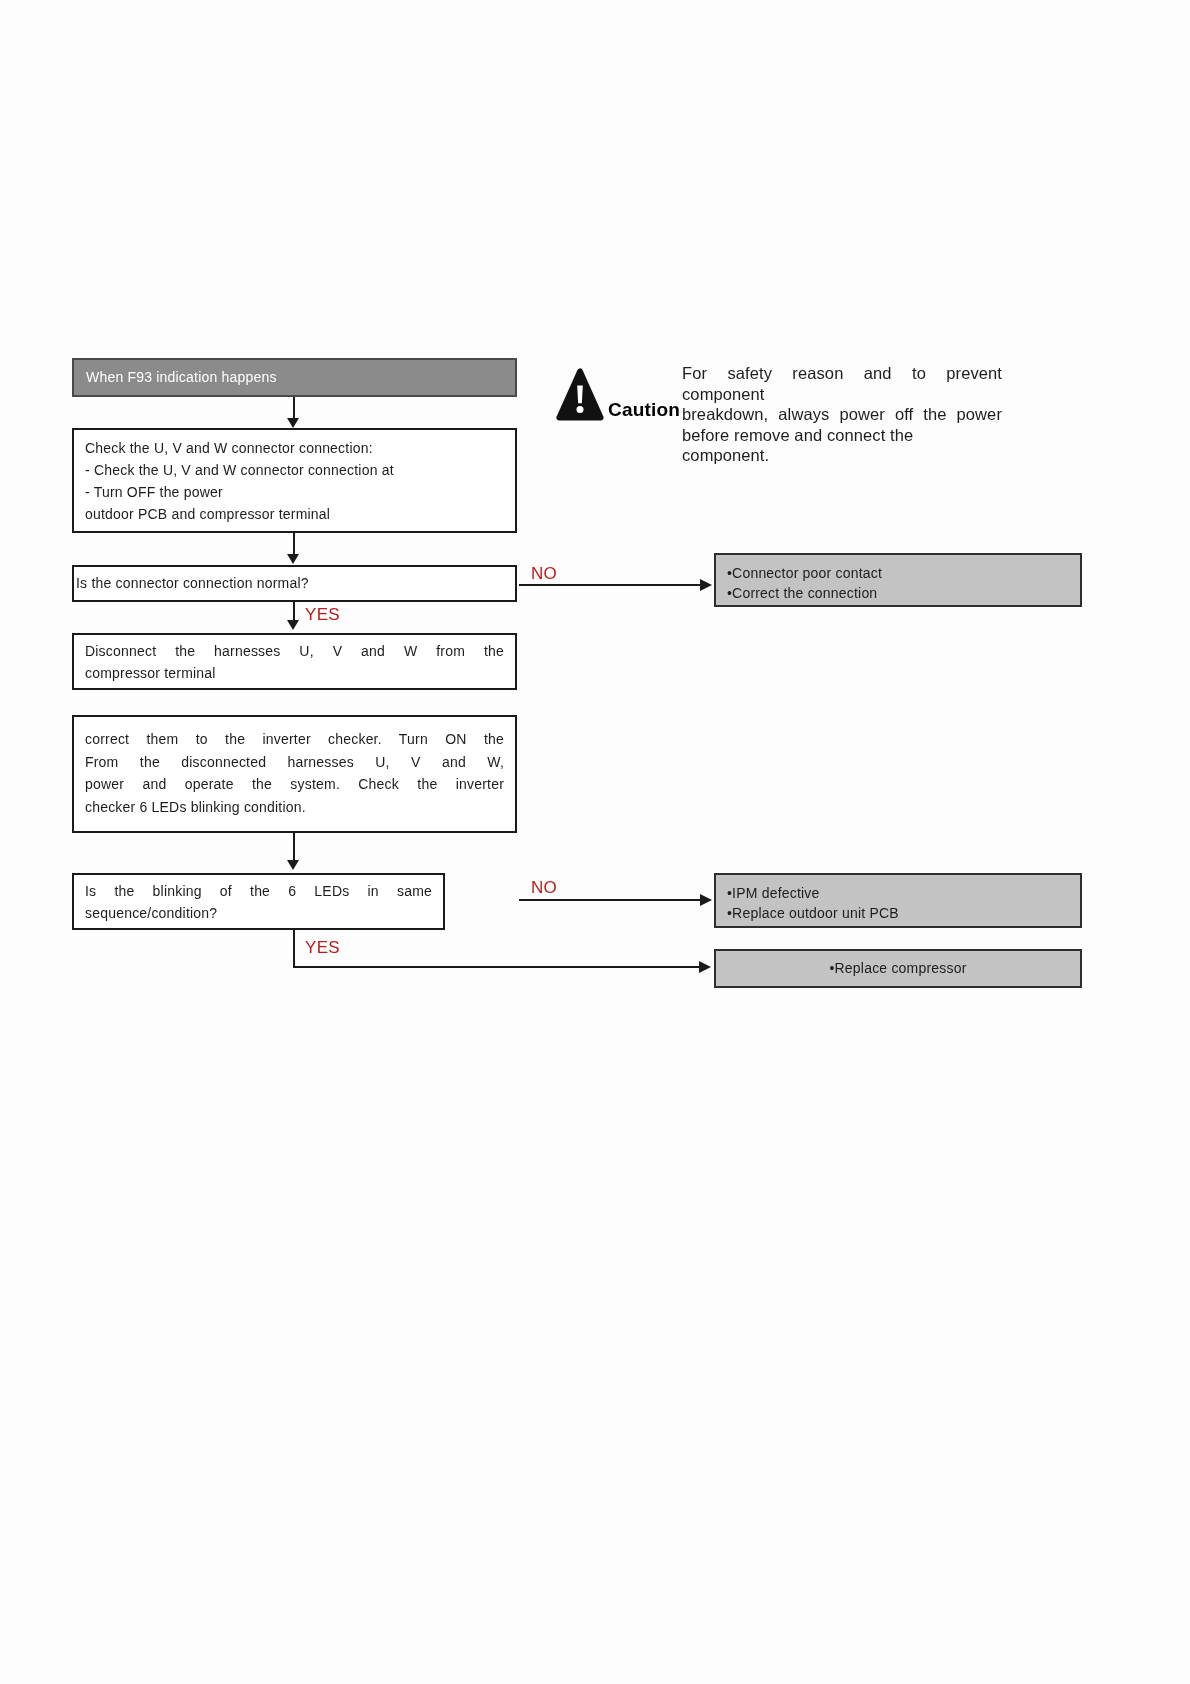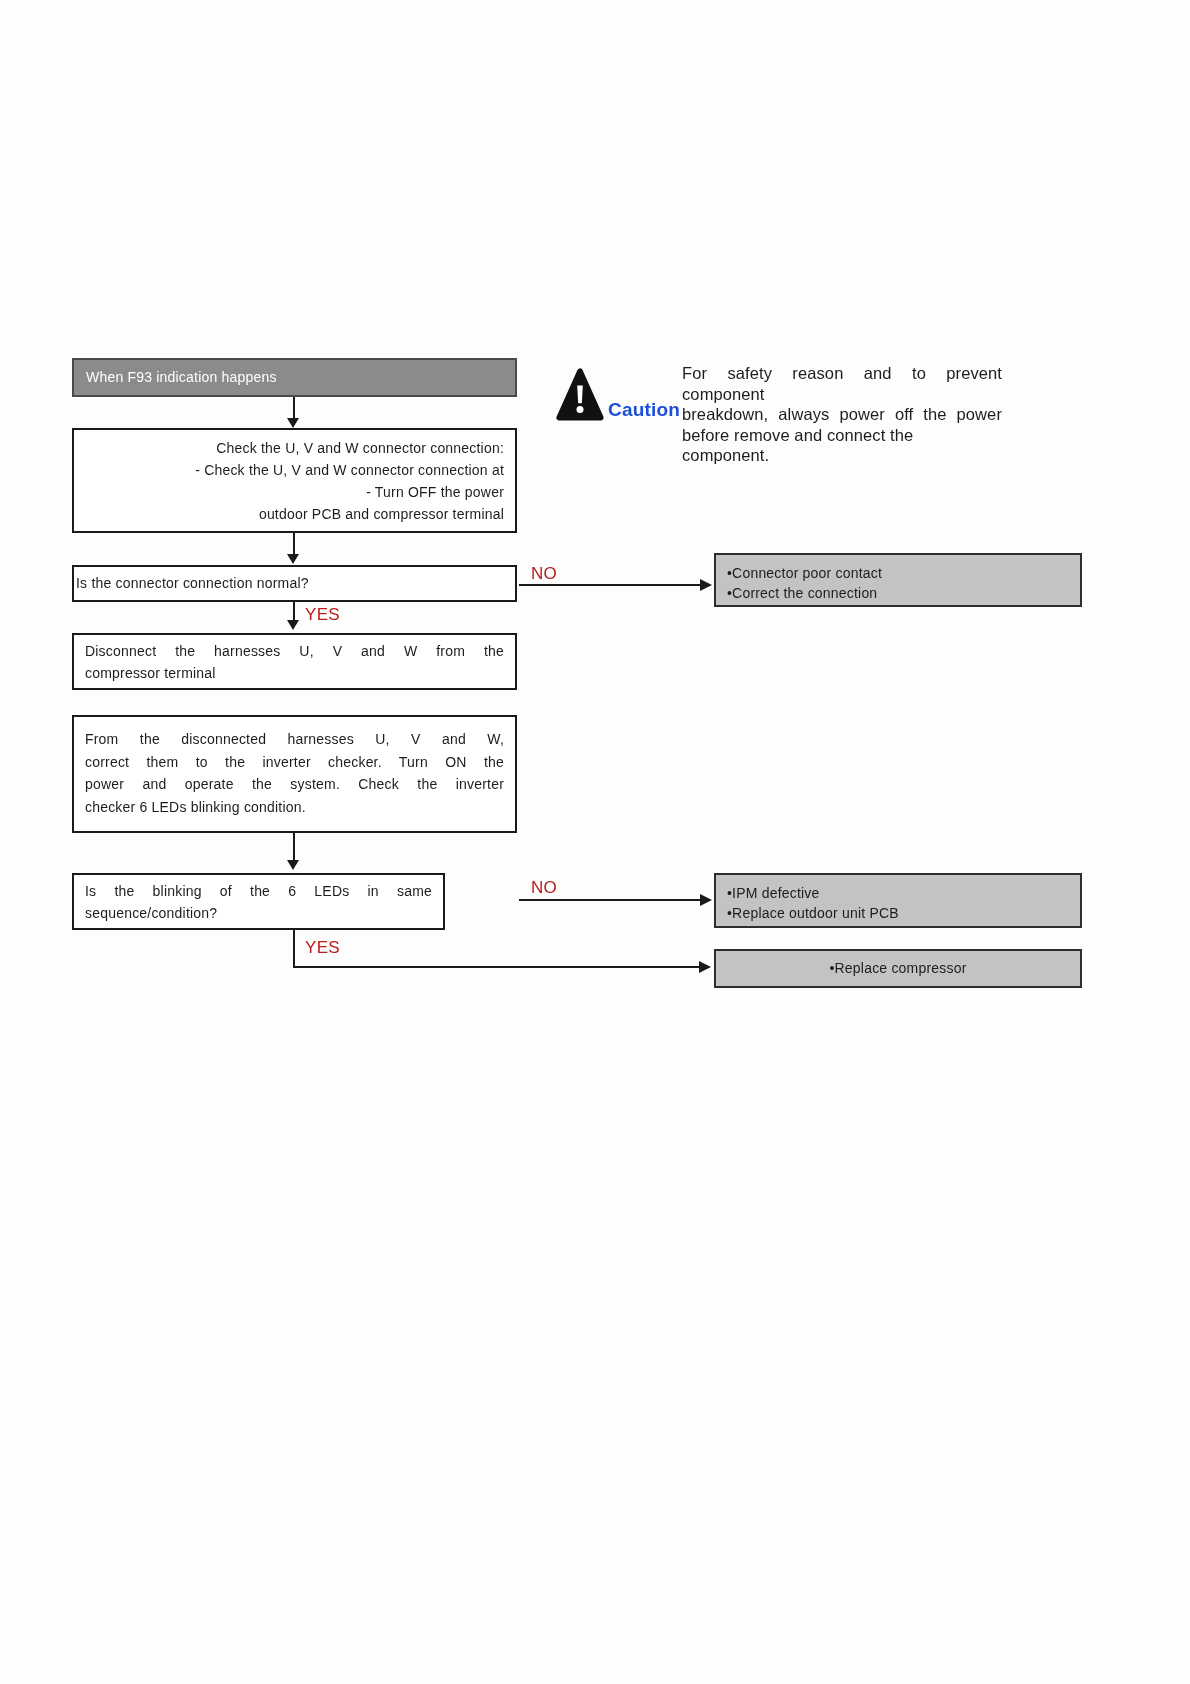--- a/index.html
+++ b/index.html
@@ -62,21 +62,21 @@
     font-size:17px;
     letter-spacing:0.3px;
     color:#b91c1c;
     background:transparent;
   }
   .caution-label{
     position:absolute;
     left:608px;top:399px;
     font-size:19px;
     font-weight:bold;
-    color:#1d4ed8;
+    color:#000000;
     letter-spacing:0.2px;
   }
   .caution-text{
     position:absolute;
     left:682px;top:363px;
     width:320px;
     font-size:16.5px;
     line-height:20.5px;
     letter-spacing:0.1px;
   }
@@ -104,21 +104,21 @@
   <div class="caution-label">Caution</div>
   <div class="caution-text">
     <div class="just">For safety reason and to prevent component</div>
     <div class="just">breakdown, always power off the power</div>
     <div>before remove and connect the component.</div>
   </div>
 
   <div class="vline" style="left:293px;top:397px;height:22px;"></div>
   <div class="arrow-down" style="left:287px;top:418px;"></div>
 
-  <div class="box pad" style="left:72px;top:428px;width:445px;height:105px;text-align:right;">
+  <div class="box pad" style="left:72px;top:428px;width:445px;height:105px;">
     <div>Check the U, V and W connector connection:</div>
     <div>- Check the U, V and W connector connection at</div>
     <div>- Turn OFF the power</div>
     <div>outdoor PCB and compressor terminal</div>
   </div>
 
   <div class="vline" style="left:293px;top:533px;height:22px;"></div>
   <div class="arrow-down" style="left:287px;top:554px;"></div>
 
   <div class="box single" style="left:72px;top:565px;width:445px;height:37px;">
@@ -137,22 +137,22 @@
   <div class="vline" style="left:293px;top:602px;height:19px;"></div>
   <div class="arrow-down" style="left:287px;top:620px;"></div>
   <div class="lbl" style="left:305px;top:605px;">YES</div>
 
   <div class="box pad-mid" style="left:72px;top:633px;width:445px;height:57px;">
     <div class="just">Disconnect the harnesses U, V and W from the</div>
     <div>compressor terminal</div>
   </div>
 
   <div class="box" style="left:72px;top:715px;width:445px;height:118px;padding:11px 11px;line-height:22.5px;">
+    <div class="just">correct them to the inverter checker. Turn ON the</div>
     <div class="just">From the disconnected harnesses U, V and W,</div>
-    <div class="just">correct them to the inverter checker. Turn ON the</div>
     <div class="just">power and operate the system. Check the inverter</div>
     <div>checker 6 LEDs blinking condition.</div>
   </div>
 
   <div class="vline" style="left:293px;top:833px;height:28px;"></div>
   <div class="arrow-down" style="left:287px;top:860px;"></div>
 
   <div class="box pad-mid" style="left:72px;top:873px;width:373px;height:57px;">
     <div class="just">Is the blinking of the 6 LEDs in same</div>
     <div>sequence/condition?</div>

